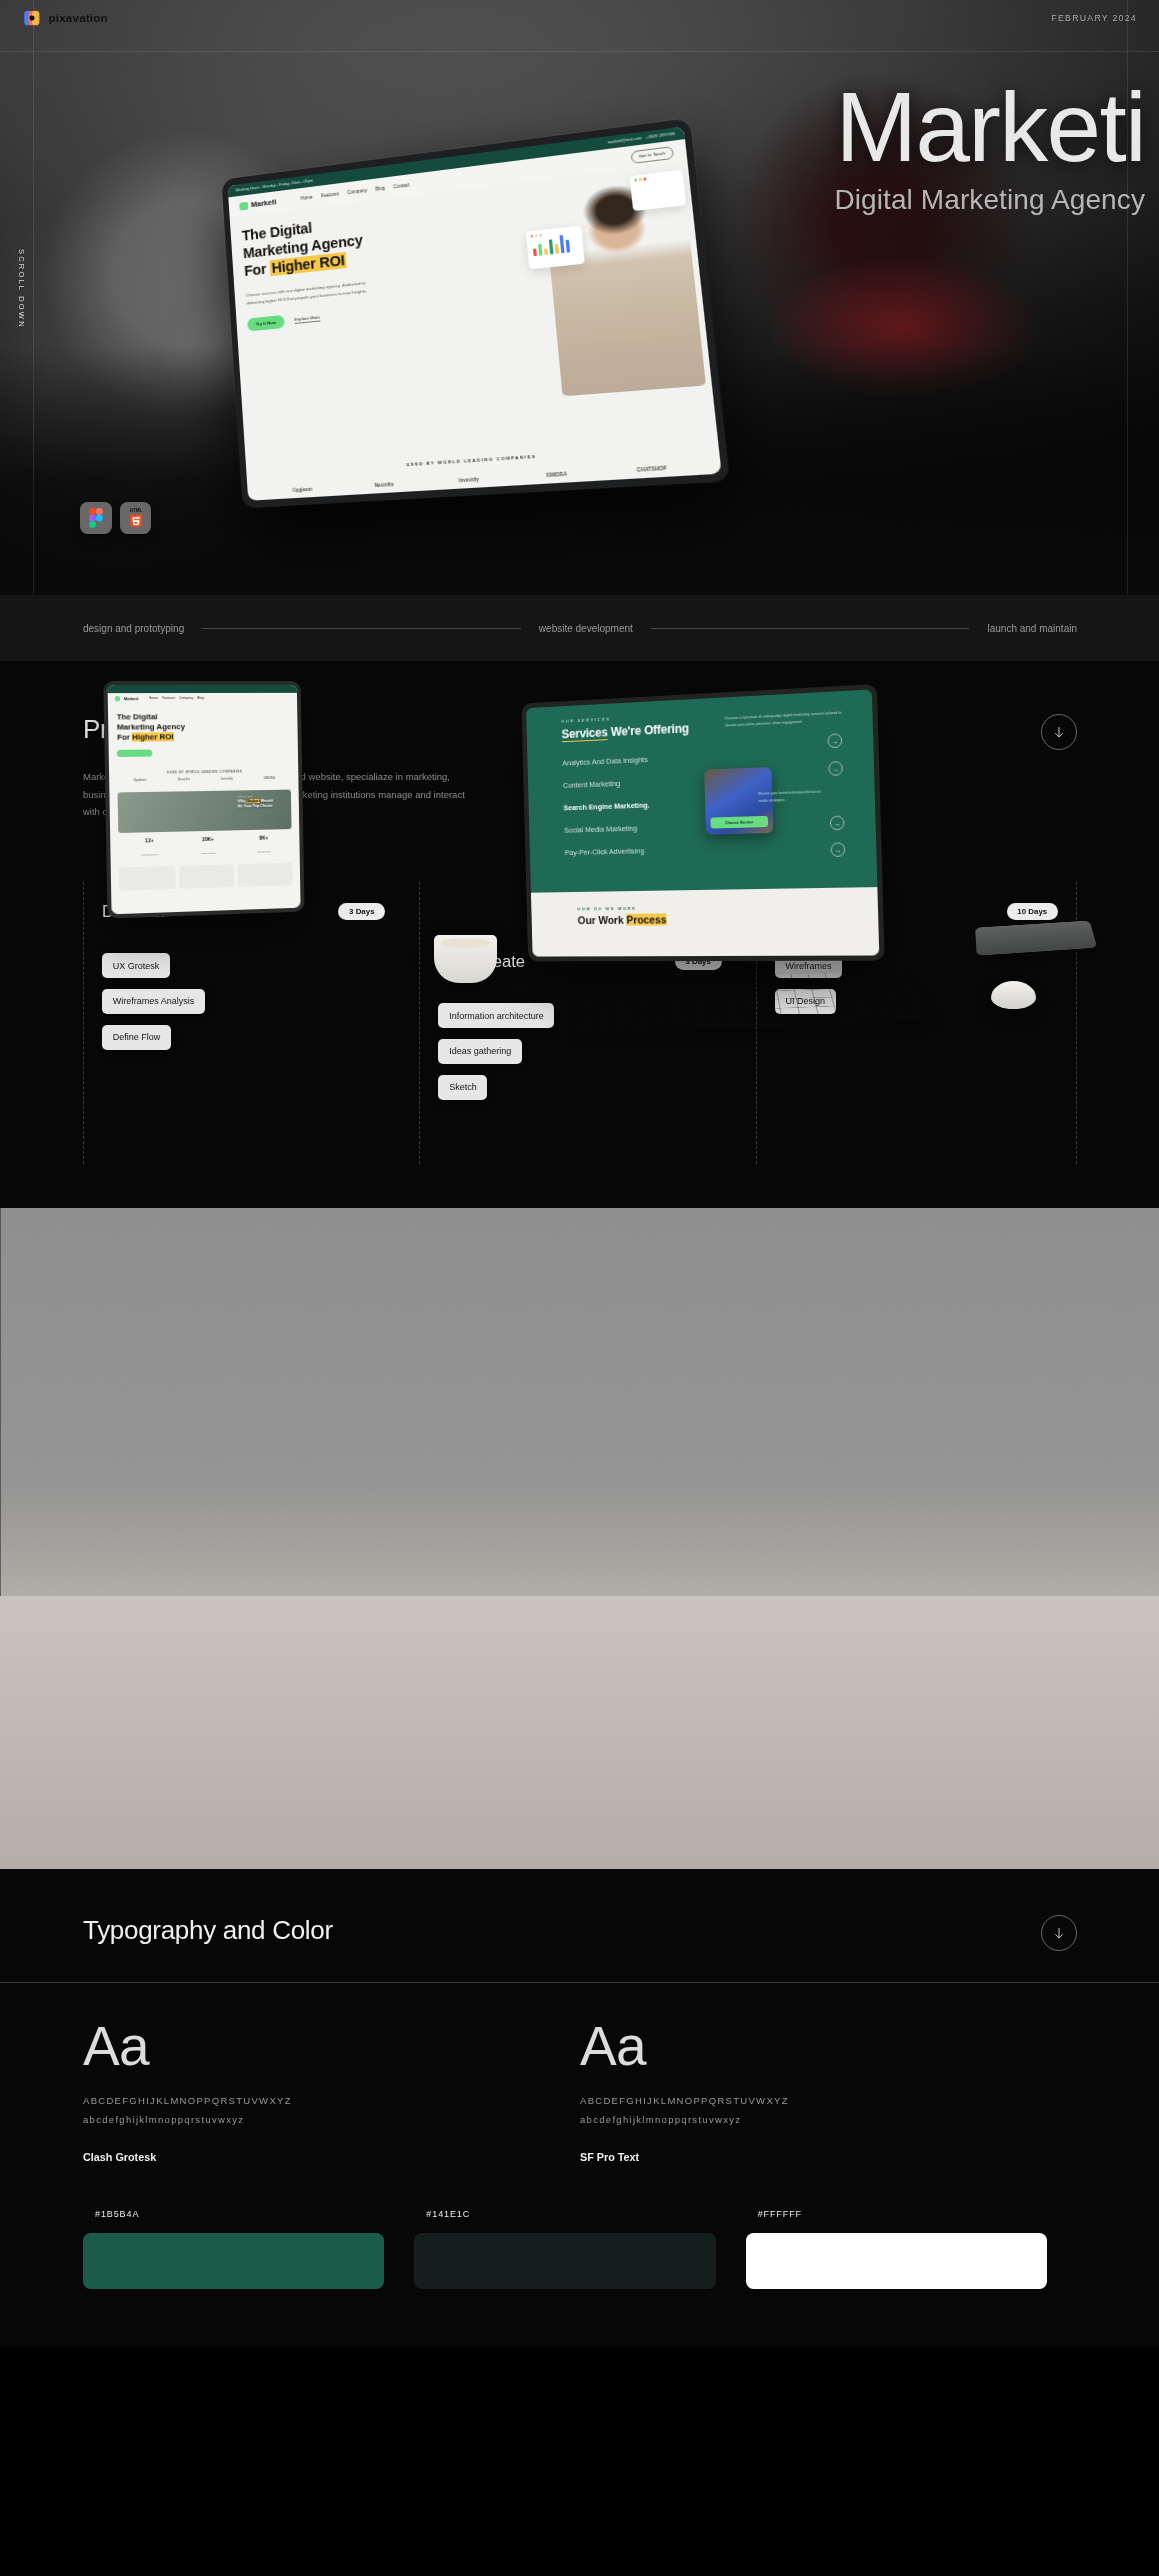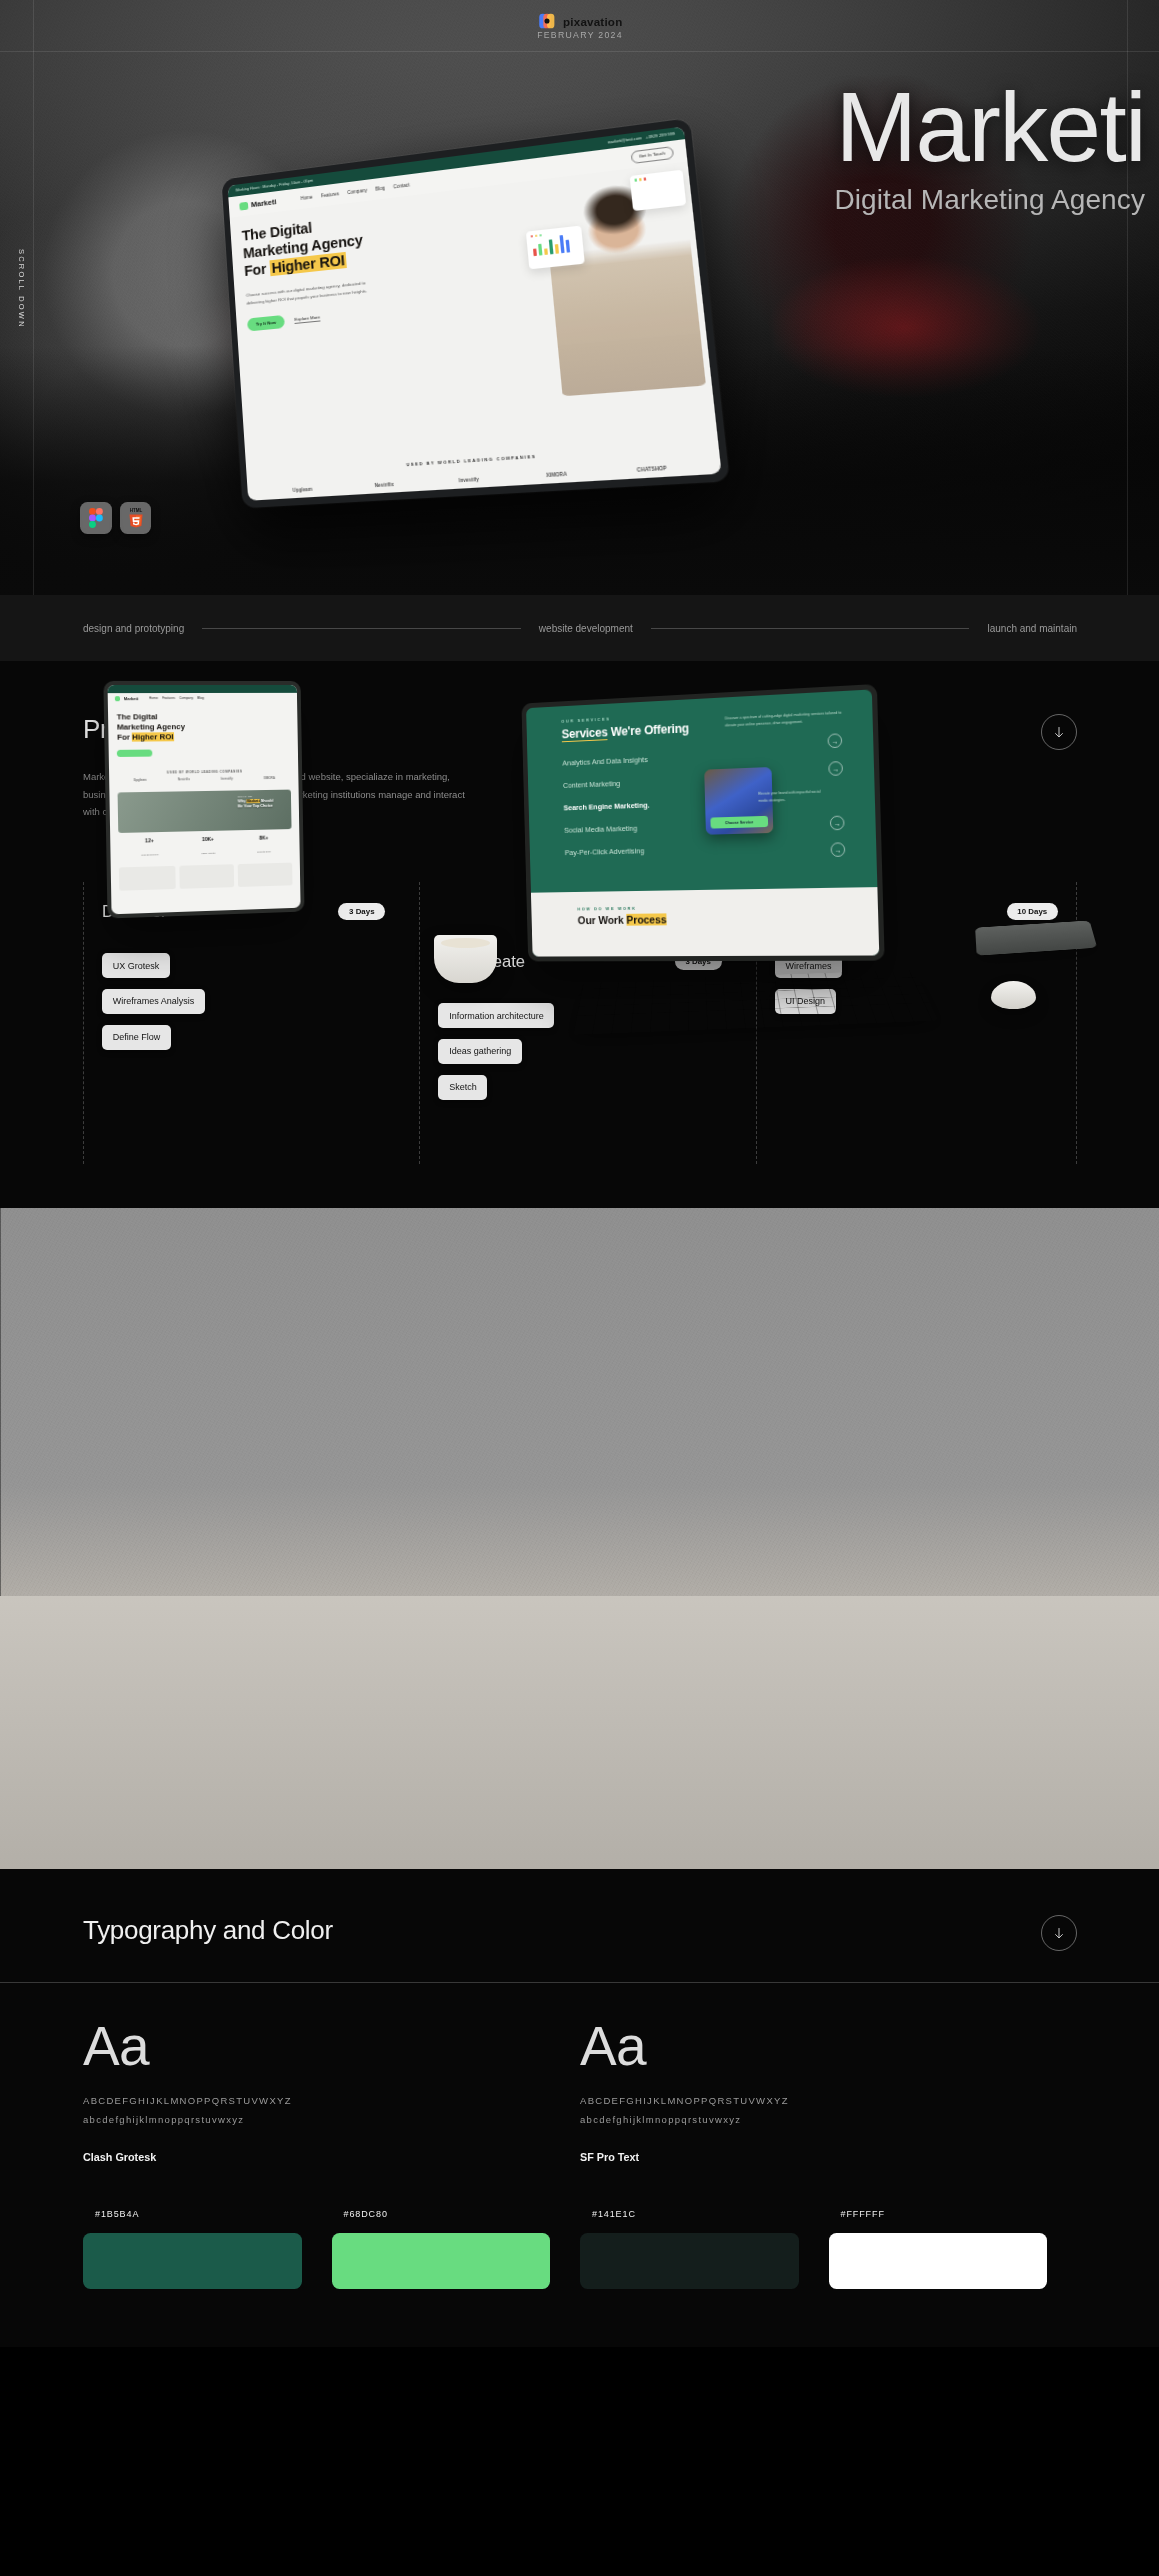--- a/index.html
+++ b/index.html
@@ -28,21 +28,21 @@
       repeating-linear-gradient(37deg, rgba(255,255,255,.07) 0 0.8px, transparent 0.8px 2.5px),
       repeating-linear-gradient(113deg, rgba(0,0,0,.10) 0 0.8px, transparent 0.8px 3.3px);
   }
   .hero-fade { position:absolute; left:0; right:0; bottom:0; height:249px;
     background:linear-gradient(to bottom, rgba(8,8,8,0), rgba(8,8,8,.82) 55%, #0a0a0a 100%); }
   .hero-vignette { position:absolute; inset:0;
     background:radial-gradient(ellipse 70% 70% at 45% 45%, transparent 35%, rgba(0,0,0,.55) 100%); }
 
   .topbar { position:absolute; top:0; left:0; right:0; height:35px;
     display:flex; align-items:center; justify-content:space-between;
-    padding:12px 23px; z-index:30;flex-direction:column; }
+    padding:12px 23px; z-index:30; }
   .brand { display:flex; align-items:center; gap:7.5px; }
   .brand-mark { width:18px; height:18px; position:relative; }
   .brand-name { font-size:11.6px; font-weight:600; color:#121212; letter-spacing:0.2px; }
   .topbar-date { font-size:8.7px; letter-spacing:1.3px; color:#a8a8a8; font-weight:500; }
 
   .scroll-down { position:absolute; left:16.6px; top:249px; z-index:25;
     writing-mode:vertical-rl; font-size:7.5px; letter-spacing:2.2px;
     color:#e2e2e2; font-weight:500; opacity:.92; }
 
   .guide { position:absolute; top:0; bottom:0; width:0.8px;
@@ -526,24 +526,20 @@
       <div class="font-name">SF Pro Text</div>
     </div>
   </div>
 
   <div class="swatches">
     <div class="sw-col">
       <div class="sw-hex">#1B5B4A</div>
       <div class="sw-box" style="background: rgb(27, 91, 74);"></div>
     </div>
     <div class="sw-col">
-      <div class="sw-hex">#68DC80</div>
-      <div class="sw-box" style="background: rgb(104, 220, 128);"></div>
-    </div>
-    <div class="sw-col">
       <div class="sw-hex">#141E1C</div>
       <div class="sw-box" style="background: rgb(20, 30, 28);"></div>
     </div>
     <div class="sw-col">
       <div class="sw-hex">#FFFFFF</div>
       <div class="sw-box" style="background: rgb(255, 255, 255);"></div>
     </div>
   </div>
 </section>
 

